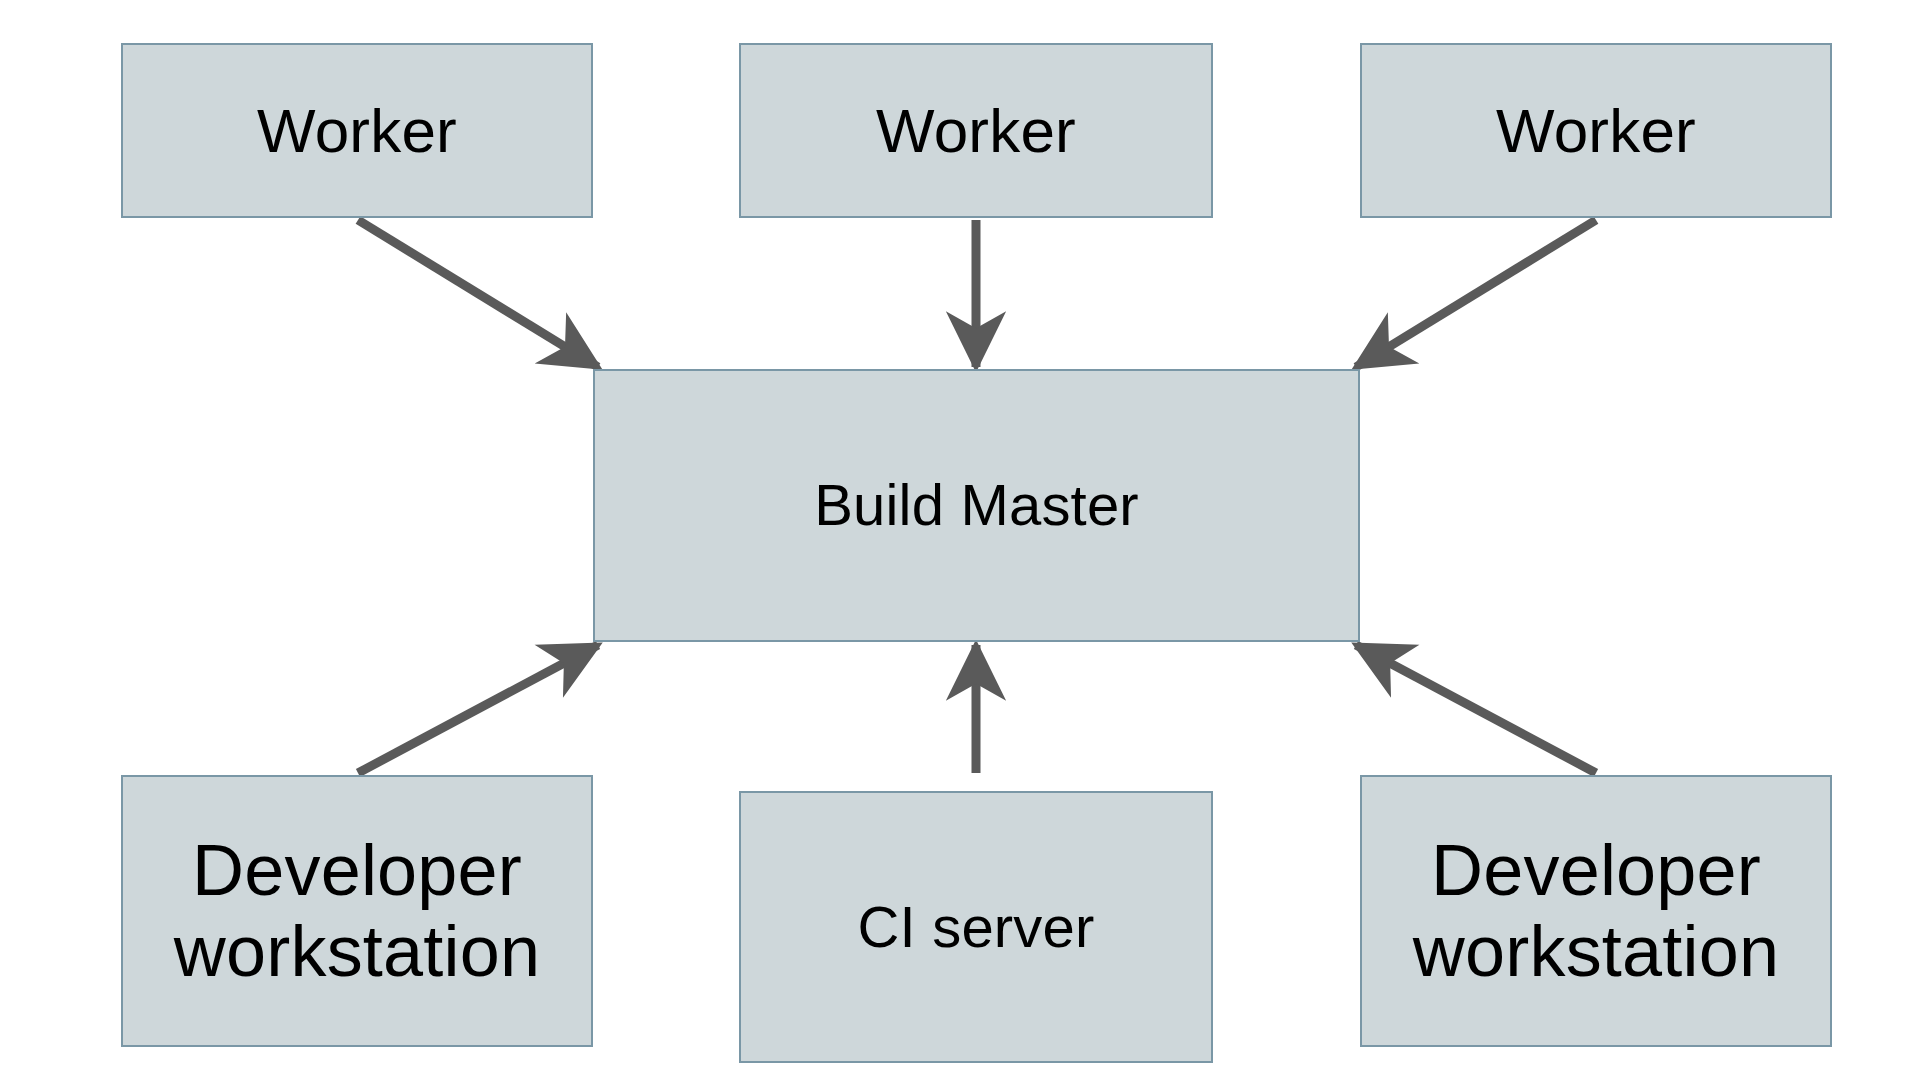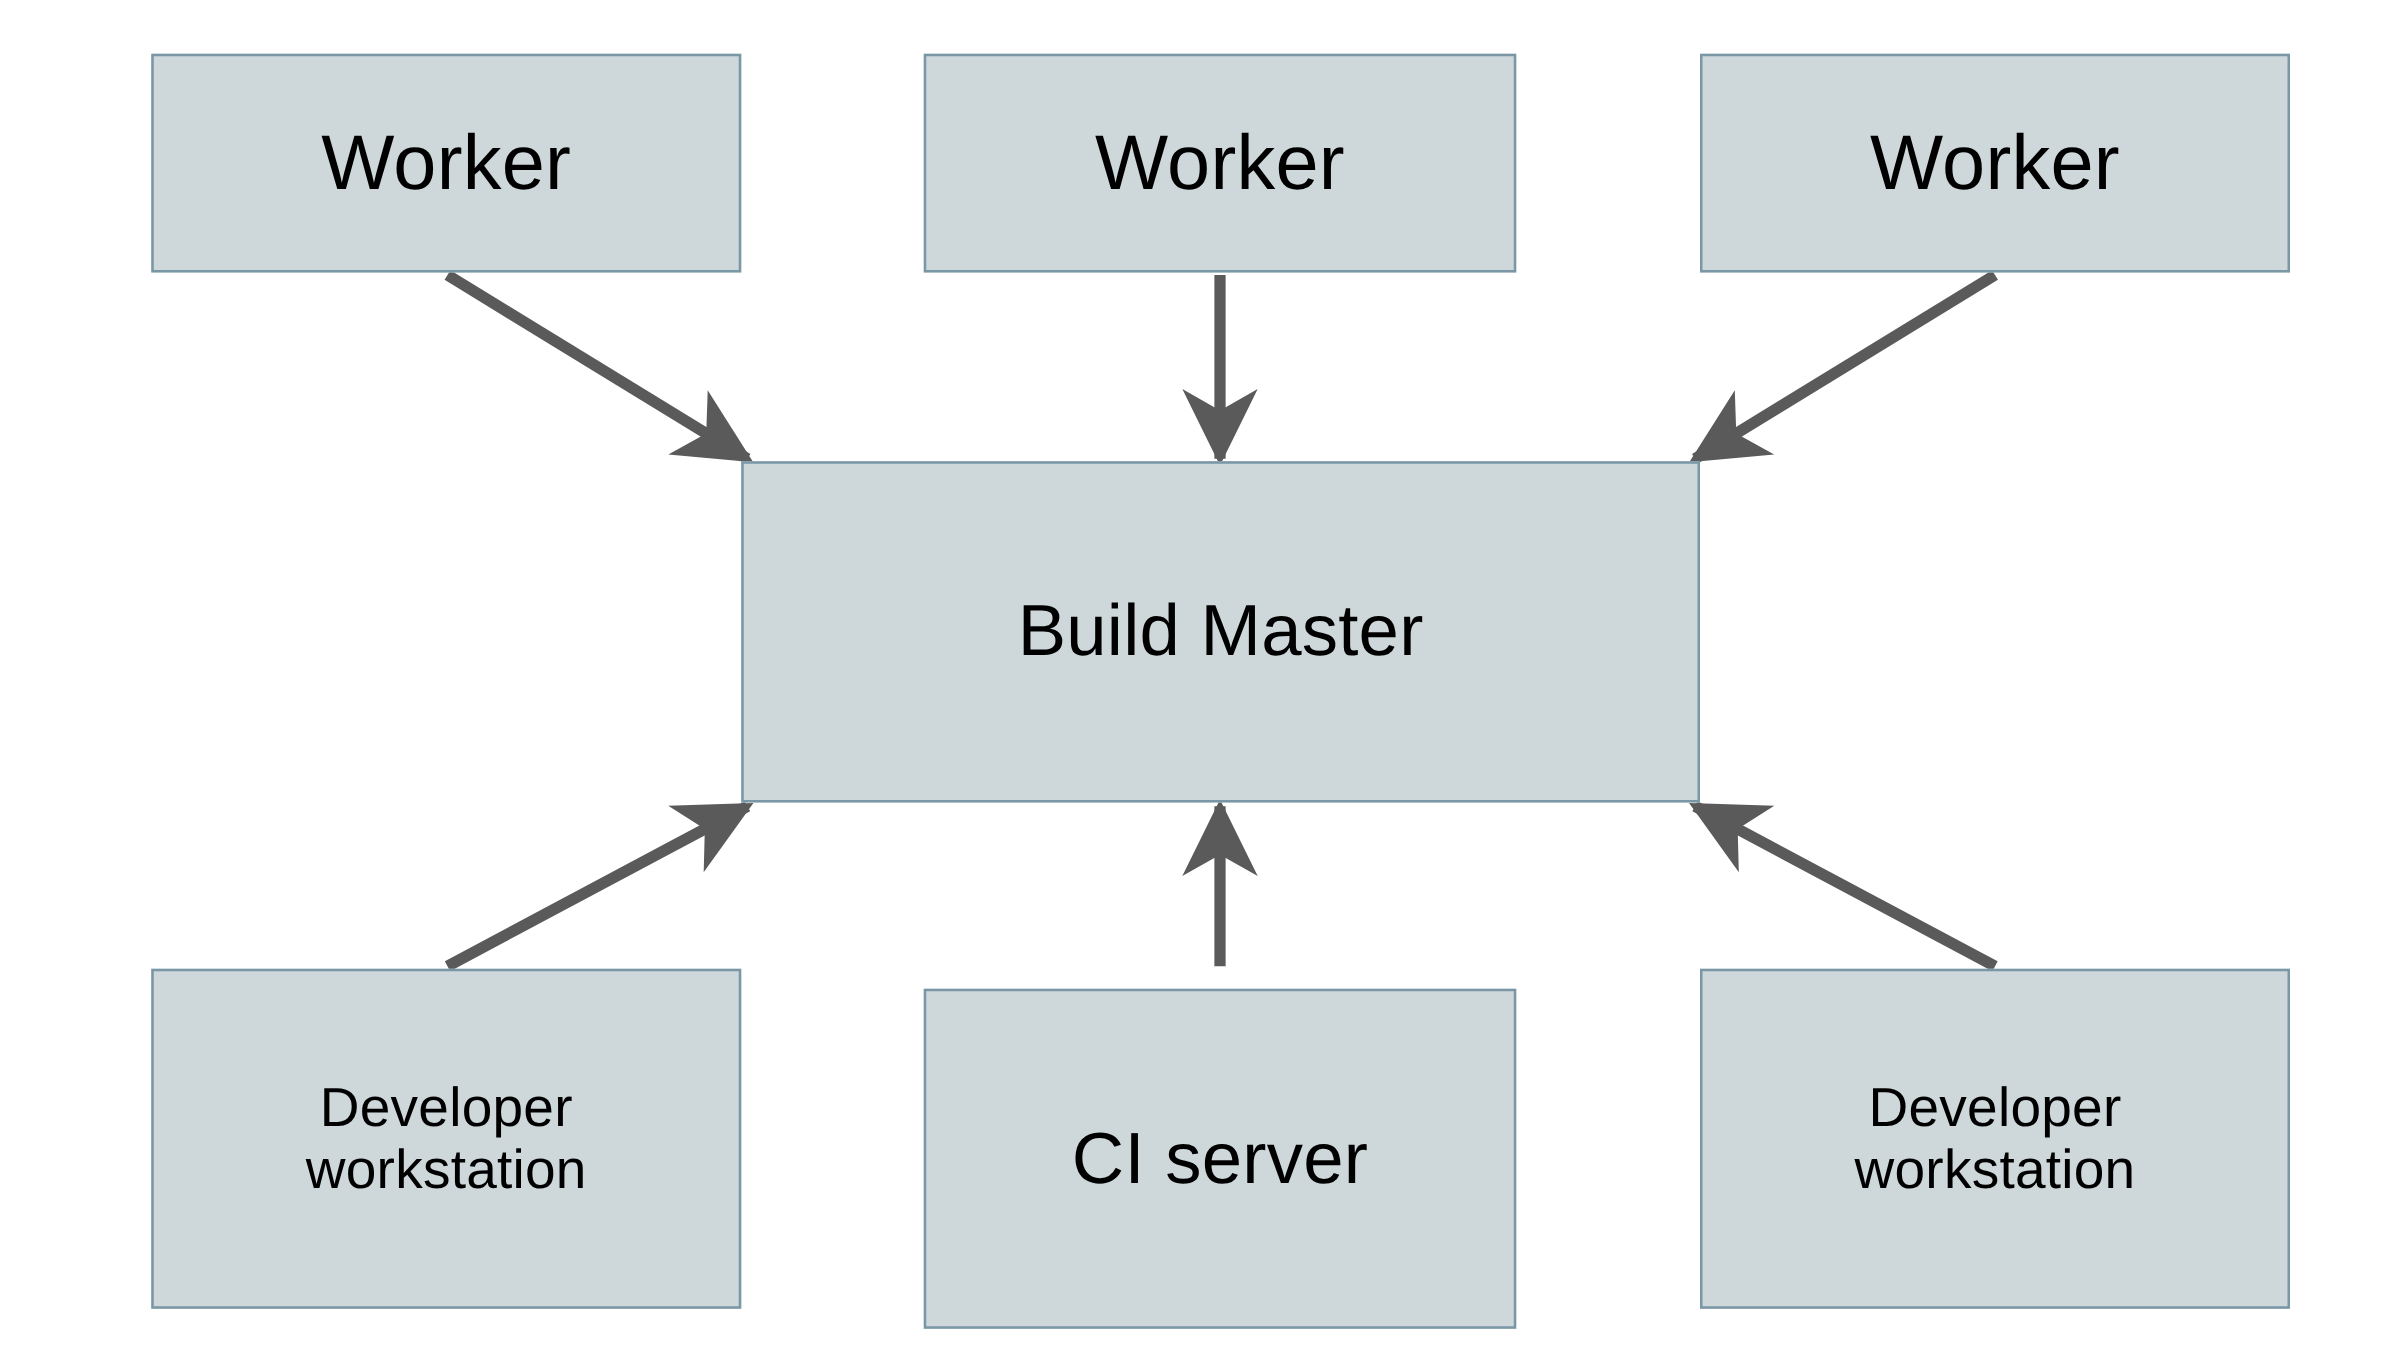--- a/index.html
+++ b/index.html
@@ -42,21 +42,21 @@
     font-family: "Liberation Sans", sans-serif;
     font-weight: 400;
     line-height: 1.12;
     white-space: pre-line;
     letter-spacing: 0.2px;
     padding: 0 8px;
   }
   .node-worker      { }
   .node-worker .node-label      { font-size: 62px; }
   .node-master .node-label      { font-size: 58px; }
-  .node-dev .node-label         { font-size: 44px; }
+  .node-dev .node-label         { font-size: 72px; }
   .node-ci .node-label          { font-size: 58px; }
 </style>
 </head>
 <body>
 
 <div id="canvas">
 
   <svg id="edges" viewBox="0 0 1910 1090" width="1910" height="1090" xmlns="http://www.w3.org/2000/svg">
     <defs>
       <marker id="arrowhead" markerWidth="7.2" markerHeight="7.2" refX="6.4" refY="3.6" orient="auto" markerUnits="strokeWidth">

